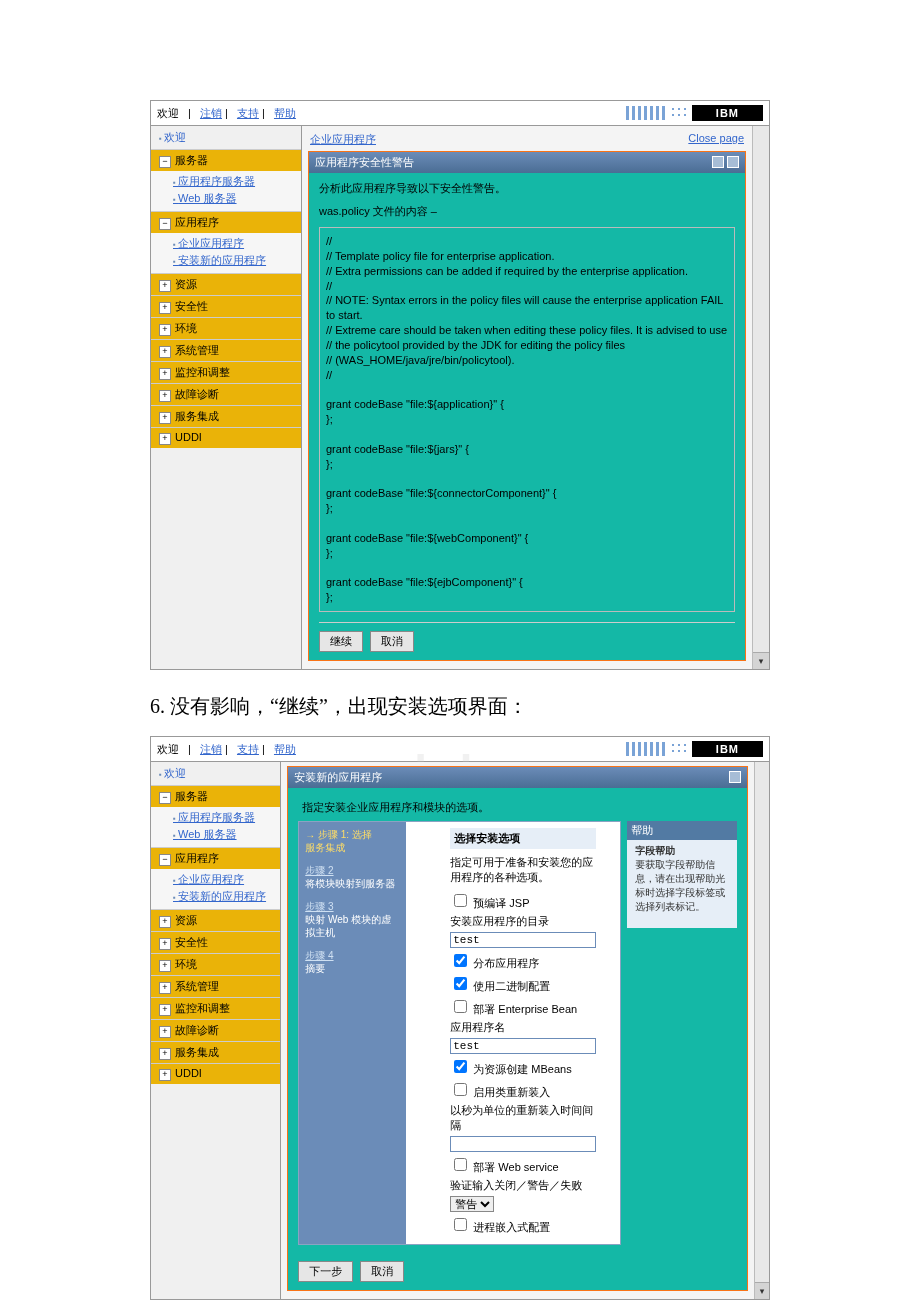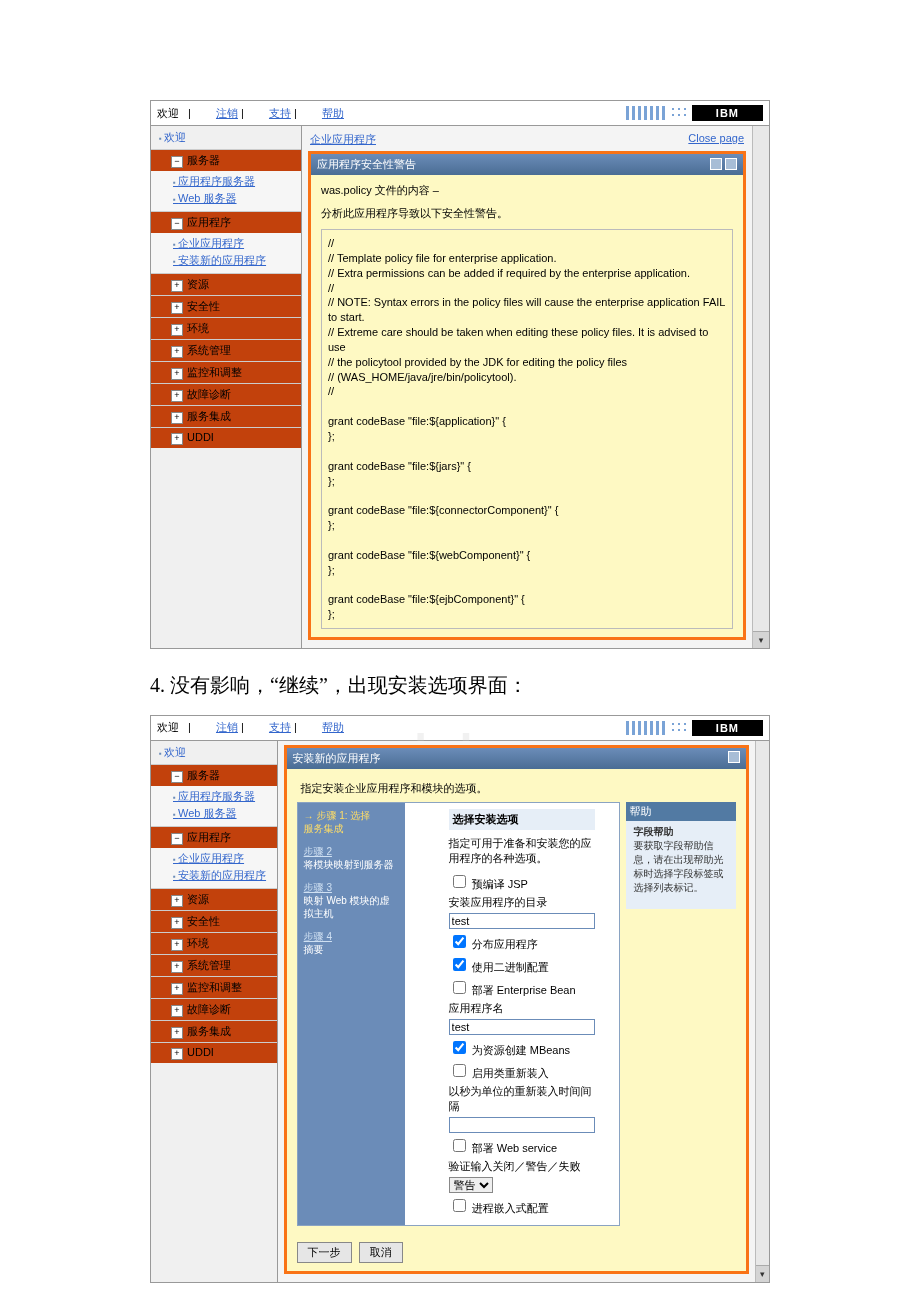--- a/index.html
+++ b/index.html
@@ -23,21 +23,21 @@
   .topbar {
     background: #fff;
     padding: 4px 6px;
     font-size: 11px;
     display: flex;
     justify-content: space-between;
     align-items: center;
     border-bottom: 1px solid #999;
   }
   .topbar-left span { margin-right: 6px; }
-  .topbar a { color: #3366cc; text-decoration: underline; cursor: pointer; margin-left: 16px;}
+  .topbar a { color: #3366cc; text-decoration: underline; cursor: pointer;}
   .topbar-right {
     display: flex;
     align-items: center;
     gap: 4px;
   }
   .ibm-logo {
     background: #000;
     color: #fff;
     font-weight: bold;
     font-size: 11px;
@@ -92,22 +92,22 @@
   }
   .sidebar .welcome::before {
     content: "▪ ";
     color: #6b8cb8;
     font-size: 8px;
   }
   .nav-group {
     border-top: 1px solid #ccc;
   }
   .nav-head {
-    background: #c2410c;
-    padding: 3px 20px;
+    background: #eab308;
+    padding: 3px 8px;
     cursor: pointer;
   }
   .nav-head .sym {
     display: inline-block;
     width: 10px;
     height: 10px;
     border: 1px solid #888;
     background: #fff;
     text-align: center;
     font-size: 9px;
@@ -137,22 +137,22 @@
     font-size: 11px;
   }
   .breadcrumb {
     display: flex;
     justify-content: space-between;
     padding: 2px 2px 4px 2px;
     font-size: 11px;
   }
   .breadcrumb a { color: #3366cc; text-decoration: underline; }
   .panel {
-    border: 3px solid #f97316;
-    background: #fef9c3;
+    border: 1px solid #f97316;
+    background: #14b8a6;
   }
   .panel-head {
     background: #527aa3;
     background: linear-gradient(#6b8cb8,#4a6d94);
     color: #fff;
     padding: 3px 6px;
     font-size: 11px;
     display: flex;
     justify-content: space-between;
     align-items: center;
@@ -221,20 +221,21 @@
     background: #e6eef7;
     padding: 3px 4px;
   }
   .form-area .desc { margin-bottom: 6px; }
   .form-row { margin: 3px 0; }
   .form-row input[type=text] {
     border: 1px solid #6b8cb8;
     font-size: 11px;
     padding: 1px 2px;
     width: 140px;
+    font-family: Liberation Mono, monospace;
   }
   .form-row select {
     font-size: 11px;
     border: 1px solid #888;
   }
   .help-panel {
     width: 110px;
     font-size: 10px;
   }
   .help-panel .hp-head {
@@ -344,22 +345,22 @@
       <div class="breadcrumb">
         <a>企业应用程序</a>
         <a>Close page</a>
       </div>
       <div class="panel">
         <div class="panel-head">
           <span>应用程序安全性警告</span>
           <span class="icons"><span></span><span></span></span>
         </div>
         <div class="panel-body">
+          <div class="warn-line">分析此应用程序导致以下安全性警告。</div>
           <div class="warn-line">was.policy 文件的内容  –</div>
-          <div class="warn-line">分析此应用程序导致以下安全性警告。</div>
           <div class="policy-box">//
 // Template policy file for enterprise application.
 // Extra permissions can be added if required by the enterprise application.
 //
 // NOTE: Syntax errors in the policy files will cause the enterprise application FAIL to start.
 // Extreme care should be taken when editing these policy files. It is advised to use
 // the policytool provided by the JDK for editing the policy files
 // (WAS_HOME/java/jre/bin/policytool).
 //
 
@@ -370,30 +371,34 @@
 };
 
 grant codeBase "file:${connectorComponent}" {
 };
 
 grant codeBase "file:${webComponent}" {
 };
 
 grant codeBase "file:${ejbComponent}" {
 };</div>
+          <div class="btnrow">
+            <button class="btn">继续</button>
+            <button class="btn">取消</button>
+          </div>
         </div>
       </div>
     </div>
     <div class="scrollbar">
       <div class="scroll-arrow">▾</div>
     </div>
   </div>
 </div>
 
-<div class="caption">4. 没有影响，“继续”，出现安装选项界面：</div>
+<div class="caption">6. 没有影响，“继续”，出现安装选项界面：</div>
 
 <div class="screenshot" style="position:relative;">
   <div class="watermark">www.bdocx.co</div>
   <div class="topbar">
     <div class="topbar-left">
       <span>欢迎</span>
       <span>|</span>
       <a>注销</a>
       <span>|</span>
       <a>支持</a>

